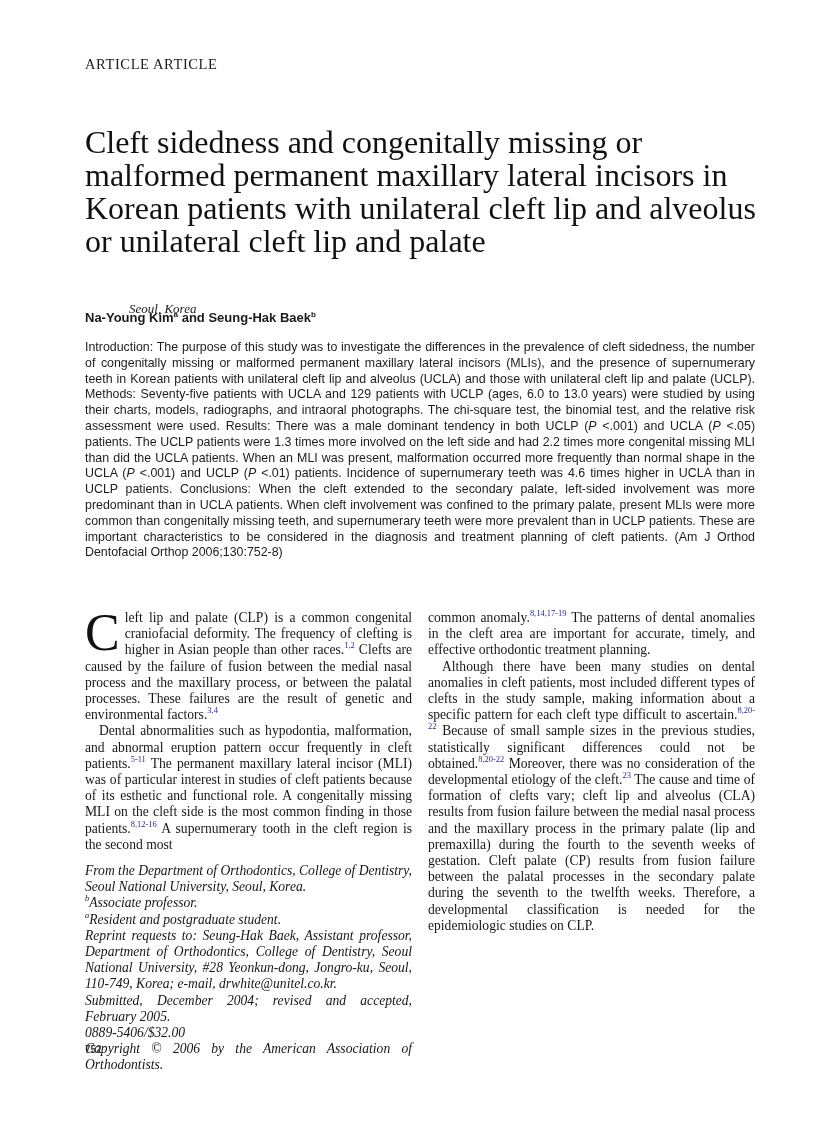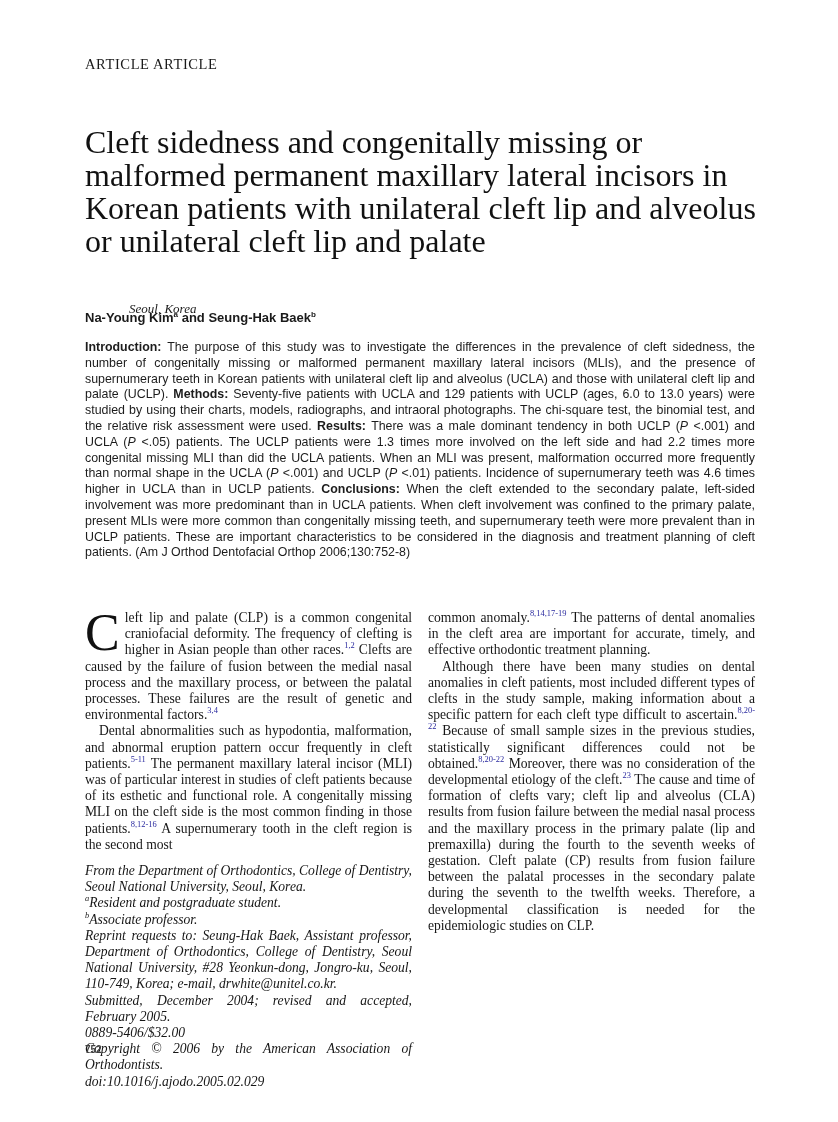--- a/index.html
+++ b/index.html
@@ -67,21 +67,21 @@
     text-align: justify; color: #1a1a1a;
   }
   .footnotes .fn { margin: 0; font-style: italic; }
   .page-number {
     position: absolute; top: 1044px; left: 85px;
     font-family: "Liberation Sans", sans-serif;
     font-size: 10px; font-weight: bold; color: #404040;
   }
 
   
-  .b { font-weight: bold; margin-top: 47px; }
+  .b { font-weight: normal; margin-top: 47px; }
   .i { font-style: italic; }
   .sup { font-size: 0.62em; vertical-align: super; line-height: 0; }
   .ref { color: var(--ref-color, #28289e); }
 </style>
 </head>
 <body>
 
 <div class="page">
 
   <div class="kicker">ARTICLE ARTICLE</div>
@@ -93,27 +93,26 @@
   <div class="location">Seoul, Korea</div>
 
   <div class="abstract"><span class="b">Introduction:</span><span> The purpose of this study was to investigate the differences in the prevalence of cleft sidedness, the number of congenitally missing or malformed permanent maxillary lateral incisors (MLIs), and the presence of supernumerary teeth in Korean patients with unilateral cleft lip and alveolus (UCLA) and those with unilateral cleft lip and palate (UCLP). </span><span class="b">Methods:</span><span> Seventy-five patients with UCLA and 129 patients with UCLP (ages, 6.0 to 13.0 years) were studied by using their charts, models, radiographs, and intraoral photographs. The chi-square test, the binomial test, and the relative risk assessment were used. </span><span class="b">Results:</span><span> There was a male dominant tendency in both UCLP (</span><span class="i">P</span><span> &lt;.001) and UCLA (</span><span class="i">P</span><span> &lt;.05) patients. The UCLP patients were 1.3 times more involved on the left side and had 2.2 times more congenital missing MLI than did the UCLA patients. When an MLI was present, malformation occurred more frequently than normal shape in the UCLA (</span><span class="i">P</span><span> &lt;.001) and UCLP (</span><span class="i">P</span><span> &lt;.01) patients. Incidence of supernumerary teeth was 4.6 times higher in UCLA than in UCLP patients. </span><span class="b">Conclusions:</span><span> When the cleft extended to the secondary palate, left-sided involvement was more predominant than in UCLA patients. When cleft involvement was confined to the primary palate, present MLIs were more common than congenitally missing teeth, and supernumerary teeth were more prevalent than in UCLP patients. These are important characteristics to be considered in the diagnosis and treatment planning of cleft patients. (Am J Orthod Dentofacial Orthop 2006;130:752-8)</span></div>
 
   <div class="columns">
     <div class="col">
       <p><span class="dropcap">C</span><span><span>left lip and palate (CLP) is a common congenital craniofacial deformity. The frequency of clefting is higher in Asian people than other races.</span><span class="sup ref">1,2</span><span> Clefts are caused by the failure of fusion between the medial nasal process and the maxillary process, or between the palatal processes. These failures are the result of genetic and environmental factors.</span><span class="sup ref">3,4</span></span></p>
       <p class="indent"><span>Dental abnormalities such as hypodontia, malformation, and abnormal eruption pattern occur frequently in cleft patients.</span><span class="sup ref">5-11</span><span> The permanent maxillary lateral incisor (MLI) was of particular interest in studies of cleft patients because of its esthetic and functional role. A congenitally missing MLI on the cleft side is the most common finding in those patients.</span><span class="sup ref">8,12-16</span><span> A supernumerary tooth in the cleft region is the second most</span></p>
       <div class="footnotes">
         <p class="fn"><span>From the Department of Orthodontics, College of Dentistry, Seoul National University, Seoul, Korea.</span></p>
+        <p class="fn"><span class="sup">b</span><span>Associate professor.</span></p>
         <p class="fn"><span class="sup">a</span><span>Resident and postgraduate student.</span></p>
-        <p class="fn"><span class="sup">b</span><span>Associate professor.</span></p>
         <p class="fn"><span>Reprint requests to: Seung-Hak Baek, Assistant professor, Department of Orthodontics, College of Dentistry, Seoul National University, #28 Yeonkun-dong, Jongro-ku, Seoul, 110-749, Korea; e-mail, drwhite@unitel.co.kr.</span></p>
         <p class="fn"><span>Submitted, December 2004; revised and accepted, February 2005.</span></p>
         <p class="fn"><span>0889-5406/$32.00</span></p>
         <p class="fn"><span>Copyright © 2006 by the American Association of Orthodontists.</span></p>
-        <p class="fn"><span>doi:10.1016/j.ajodo.2005.02.029</span></p>
       </div>
     </div>
     <div class="col">
       <p><span>common anomaly.</span><span class="sup ref">8,14,17-19</span><span> The patterns of dental anomalies in the cleft area are important for accurate, timely, and effective orthodontic treatment planning.</span></p>
       <p class="indent"><span>Although there have been many studies on dental anomalies in cleft patients, most included different types of clefts in the study sample, making information about a specific pattern for each cleft type difficult to ascertain.</span><span class="sup ref">8,20-22</span><span> Because of small sample sizes in the previous studies, statistically significant differences could not be obtained.</span><span class="sup ref">8,20-22</span><span> Moreover, there was no consideration of the developmental etiology of the cleft.</span><span class="sup ref">23</span><span> The cause and time of formation of clefts vary; cleft lip and alveolus (CLA) results from fusion failure between the medial nasal process and the maxillary process in the primary palate (lip and premaxilla) during the fourth to the seventh weeks of gestation. Cleft palate (CP) results from fusion failure between the palatal processes in the secondary palate during the seventh to the twelfth weeks. Therefore, a developmental classification is needed for the epidemiologic studies on CLP.</span></p>
     </div>
   </div>
 
 </div>
 

